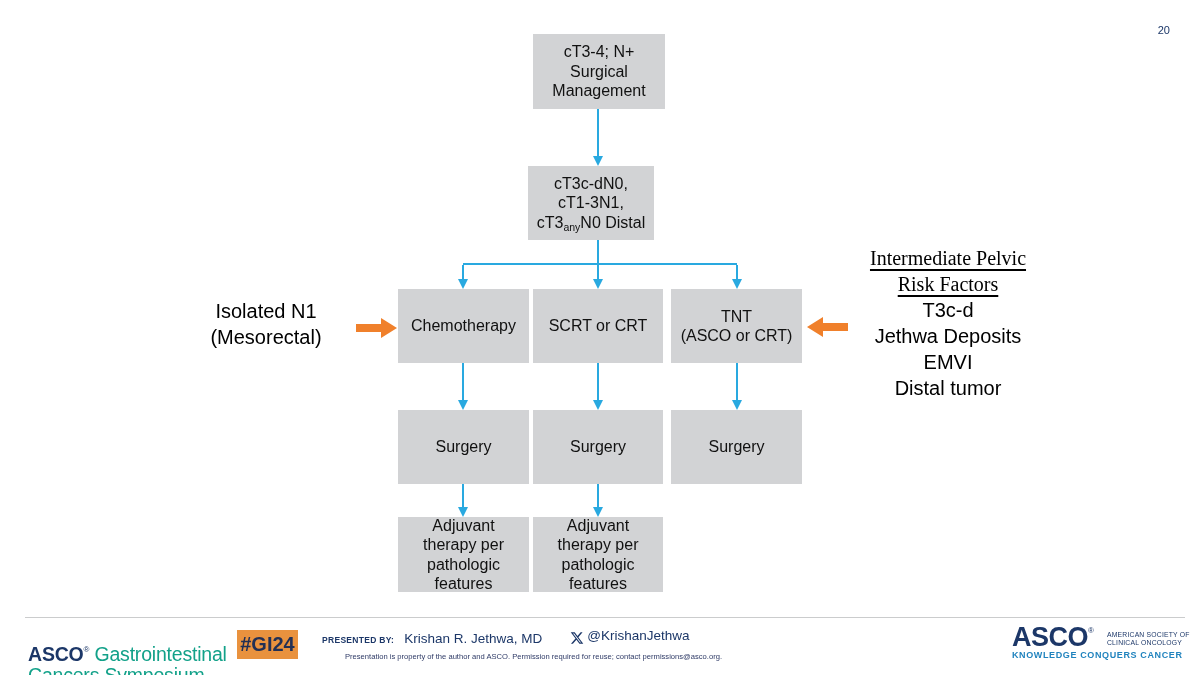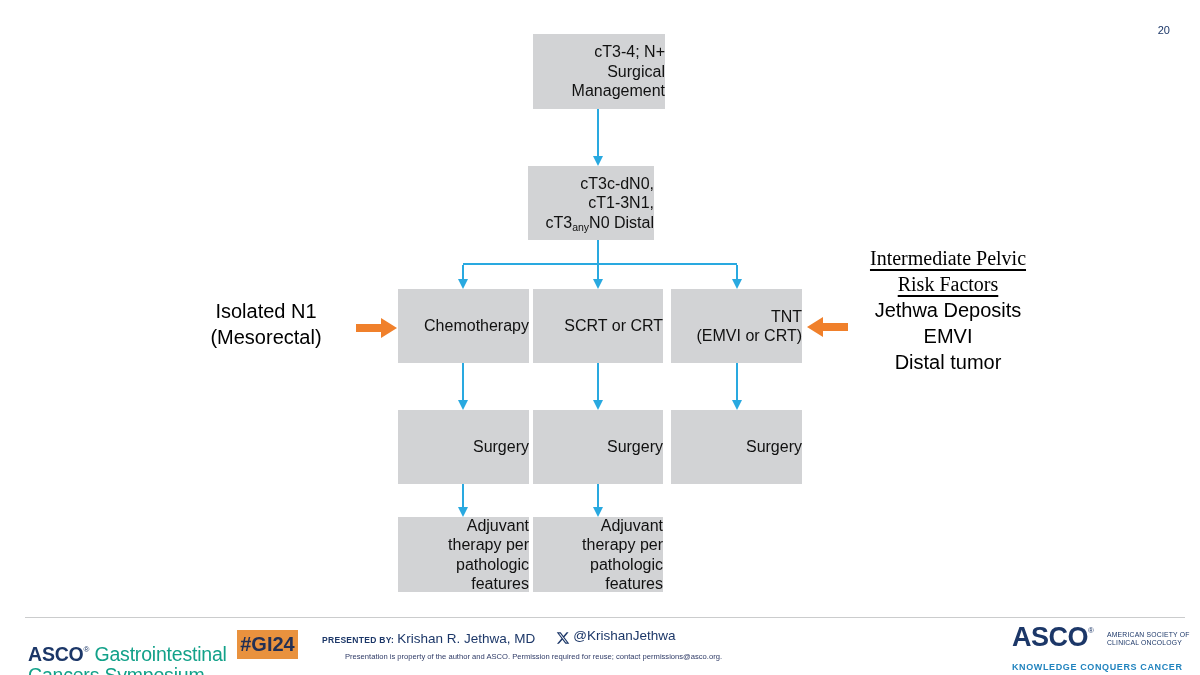--- a/index.html
+++ b/index.html
@@ -4,21 +4,21 @@
 <style>
   html,body{margin:0;padding:0;background:#e8e8e8;}
   .slide{
     position:relative;width:1200px;height:675px;background:#fff;
     font-family:"Liberation Sans", sans-serif;overflow:hidden;margin:0 auto;
     color:#1a1a1a;
   }
   
   .box{
     position:absolute;background:var(--box-gray,#D2D3D5);
-    display:flex;flex-direction:column;align-items:flex-end;justify-content:center;
+    display:flex;flex-direction:column;align-items:center;justify-content:center;
     text-align:center;font-size:16px;line-height:19.5px;color:#111;
   }
   .box .sub{font-size:10.5px;vertical-align:-3px;line-height:0;}
   
   .arrow-layer{position:absolute;left:0;top:0;width:1200px;height:675px;pointer-events:none;}
   .blue-line{stroke:var(--arrow-blue,#29A9E0);stroke-width:2;fill:none;}
   .orange-arrow{fill:var(--arrow-orange,#F0802B);}
   
   .side-label{position:absolute;text-align:center;font-size:20px;line-height:26px;color:#000;}
   .risk-heading{
@@ -31,38 +31,38 @@
   .logo-left{position:absolute;left:28px;top:623px;font-size:19.5px;line-height:21px;letter-spacing:-0.2px;margin-top:16px;}
   .logo-left .asco{font-weight:bold;color:var(--navy,#1C3768);}
   .logo-left .reg{font-size:8px;vertical-align:9px;color:var(--navy,#1C3768);}
   .logo-left .teal{color:var(--teal,#12A189);}
   .gi-badge{
     position:absolute;left:237px;top:630px;width:61px;height:29px;
     background:var(--badge-orange,#E9923E);display:flex;align-items:center;justify-content:center;
     font-size:20px;font-weight:bold;color:#223055;
   }
   .presented-row{
-    position:absolute;left:322px;top:628px;display:flex;align-items:baseline;gap:3px;
+    position:absolute;left:322px;top:628px;display:flex;align-items:baseline;gap:10px;
     color:var(--navy,#1C3768);
   }
   .presented-label{font-size:8.5px;font-weight:bold;letter-spacing:0.3px;}
   .presenter-name{font-size:13.5px;}
   .x-handle-wrap{display:flex;align-items:center;gap:3px;margin-left:18px;}
   .x-handle{font-size:13.5px;}
   .x-svg{width:14px;height:14px;position:relative;top:2px;}
   .disclaimer{position:absolute;left:322px;top:652px;font-size:7.6px;color:#2e3a66;padding-left:23px;}
   .logo-right{position:absolute;left:1012px;top:625px;color:var(--navy,#1C3768);}
   .logo-right .asco-big{font-size:27px;font-weight:bold;letter-spacing:-0.5px;line-height:24px;}
   .logo-right .reg{font-size:8px;vertical-align:13px;}
   .society{
     position:absolute;left:95px;top:6px;font-size:6.8px;line-height:8.2px;
     letter-spacing:0.2px;white-space:nowrap;
   }
   .tagline{
-    margin-top:12px;font-size:9px;font-weight:bold;letter-spacing:0.62px;white-space:nowrap;
+    margin-top:0;font-size:9px;font-weight:bold;letter-spacing:0.62px;white-space:nowrap;
     color:var(--knowledge-blue,#2083BE);
   }
 </style>
 </head>
 <body>
 
 <div class="slide">
 
   <div class="page-number">20</div>
 
@@ -101,21 +101,21 @@
   <div class="box" style="left:398px;top:289px;width:131px;height:74px;">
     <span>Chemotherapy</span>
   </div>
 
   <div class="box" style="left:533px;top:289px;width:130px;height:74px;">
     <span>SCRT or CRT</span>
   </div>
 
   <div class="box" style="left:671px;top:289px;width:131px;height:74px;">
     <span>TNT</span>
-    <span>(EMVI or CRT)</span>
+    <span>(ASCO or CRT)</span>
   </div>
 
   <div class="box" style="left:398px;top:410px;width:131px;height:74px;">
     <span>Surgery</span>
   </div>
 
   <div class="box" style="left:533px;top:410px;width:130px;height:74px;">
     <span>Surgery</span>
   </div>
 
@@ -138,20 +138,21 @@
   </div>
 
   <div class="side-label" style="left:176px;top:298px;width:180px;">
     <div>Isolated N1</div>
     <div>(Mesorectal)</div>
   </div>
 
   <div class="side-label" style="left:838px;top:245px;width:220px;">
     <div class="risk-heading">Intermediate Pelvic</div>
     <div class="risk-heading">Risk Factors</div>
+    <div>T3c-d</div>
     <div>Jethwa Deposits</div>
     <div>EMVI</div>
     <div>Distal tumor</div>
   </div>
 
   <div class="footer-divider"></div>
 
   <div class="logo-left">
     <div>
       <span class="asco">ASCO</span><span class="reg">®</span>

